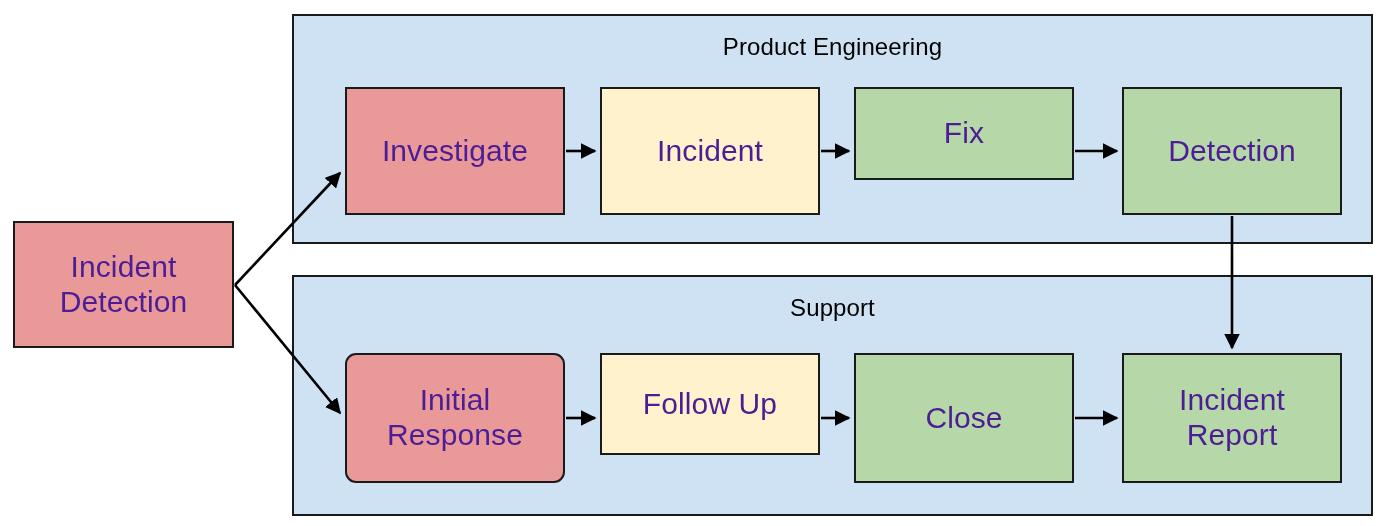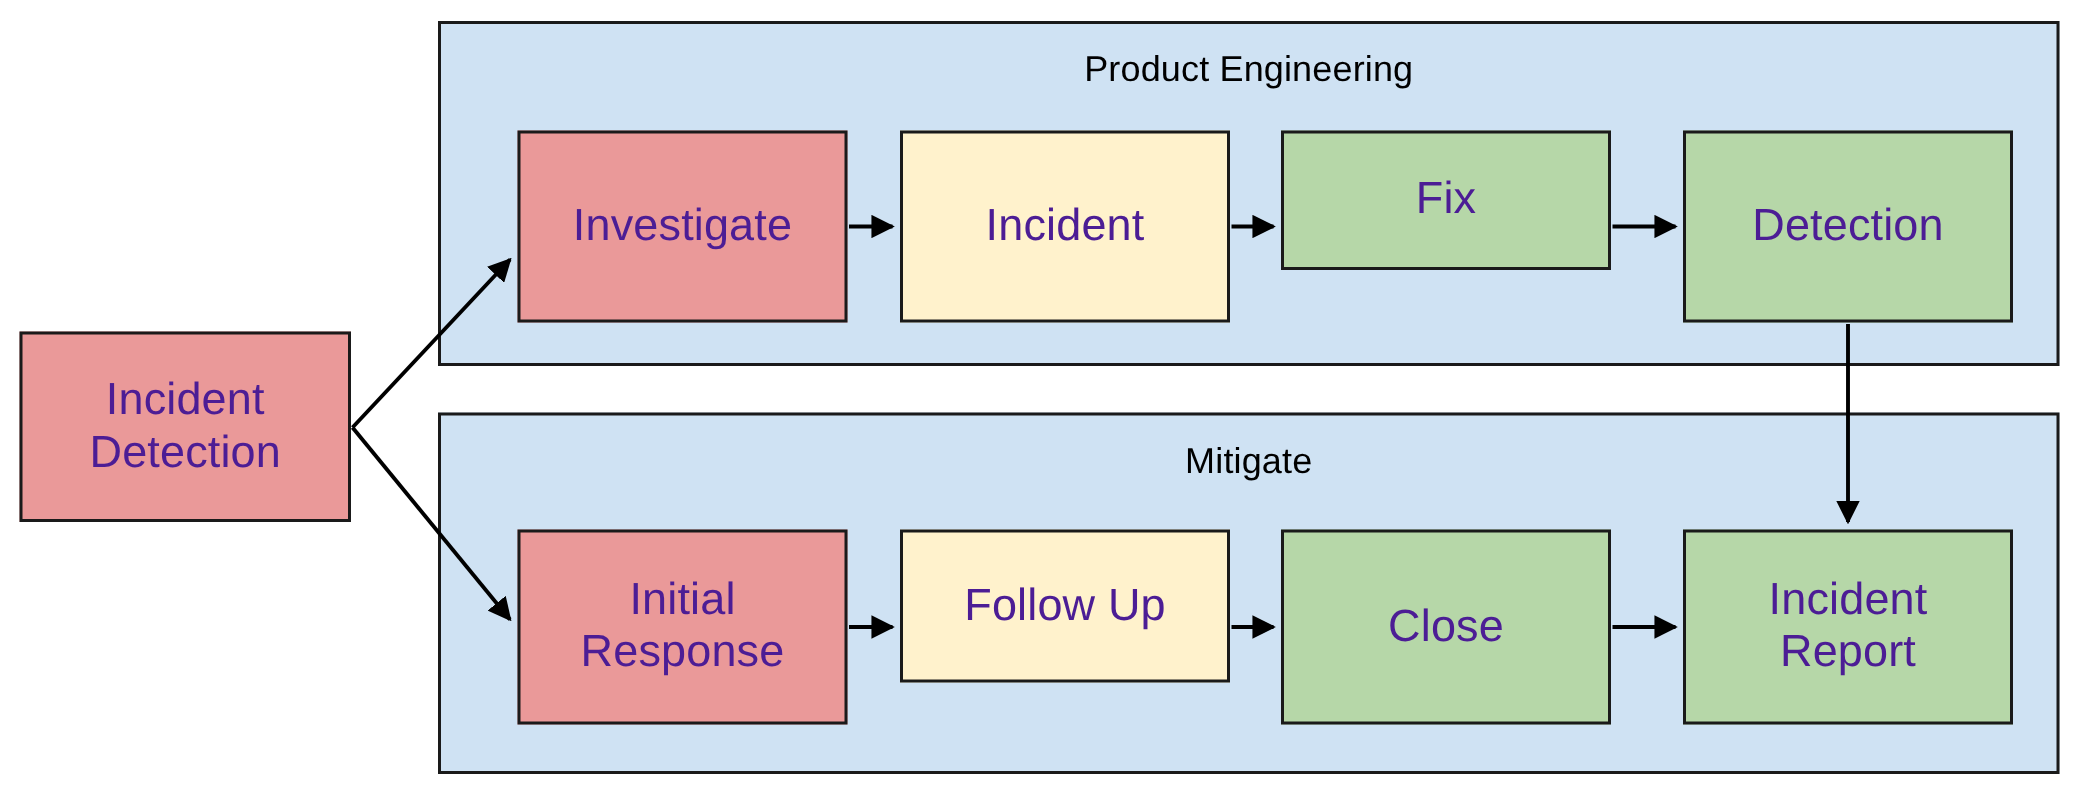--- a/index.html
+++ b/index.html
@@ -58,21 +58,21 @@
 </head>
 <body>
 
 <div id="diagram" style="width: 1386px; height: 526px; background: rgb(255, 255, 255);">
 
   <div class="group" id="group-product-engineering" style="left: 292px; top: 14px; width: 1081px; height: 230px; background: rgb(207, 226, 243);">
     <div class="group-title" id="title-product-engineering" style="top: 17px;">Product Engineering</div>
   </div>
 
   <div class="group" id="group-support" style="left: 292px; top: 275px; width: 1081px; height: 241px; background: rgb(207, 226, 243);">
-    <div class="group-title" id="title-support" style="top: 17px;">Mitigate</div>
+    <div class="group-title" id="title-support" style="top: 17px;">Support</div>
   </div>
 
   <svg class="svg-layer" viewBox="0 0 1386 526">
     <defs>
       <marker id="arrow" viewBox="0 0 10 10" refX="9" refY="5" markerWidth="6" markerHeight="6" orient="auto-start-reverse">
         <path d="M 0 0 L 10 5 L 0 10 z" fill="#000000"></path>
       </marker>
     </defs>
 
     <g>
@@ -108,20 +108,20 @@
     </g>
   </svg>
 
   <div class="node" id="node-start" style="left: 13px; top: 221px; width: 221px; height: 127px; background: rgb(234, 153, 153);">Incident
 Detection</div>
 
   <div class="node" id="node-investigate" style="left: 345px; top: 87px; width: 220px; height: 128px; background: rgb(234, 153, 153);">Investigate</div>
   <div class="node" id="node-mitigate" style="left: 600px; top: 87px; width: 220px; height: 128px; background: rgb(255, 242, 204);">Incident</div>
   <div class="node" id="node-fix" style="left: 854px; top: 87px; width: 220px; height: 93px; background: rgb(182, 215, 168);">Fix</div>
   <div class="node" id="node-postmortem" style="left: 1122px; top: 87px; width: 220px; height: 128px; background: rgb(182, 215, 168);">Detection</div>
-  <div class="node" id="node-initial-response" style="left: 345px; top: 353px; width: 220px; height: 130px; background: rgb(234, 153, 153);">Initial
+  <div class="node" id="node-initial-response" style="left: 345px; top: 353px; width: 220px; height: 130px; background: rgb(234, 153, 153); border-radius: 11px;">Initial
 Response</div>
   <div class="node" id="node-follow-up" style="left: 600px; top: 353px; width: 220px; height: 102px; background: rgb(255, 242, 204);">Follow Up</div>
   <div class="node" id="node-close" style="left: 854px; top: 353px; width: 220px; height: 130px; background: rgb(182, 215, 168);">Close</div>
   <div class="node" id="node-incident-report" style="left: 1122px; top: 353px; width: 220px; height: 130px; background: rgb(182, 215, 168);">Incident
 Report</div>
 
 </div>
 
 </body></html>

